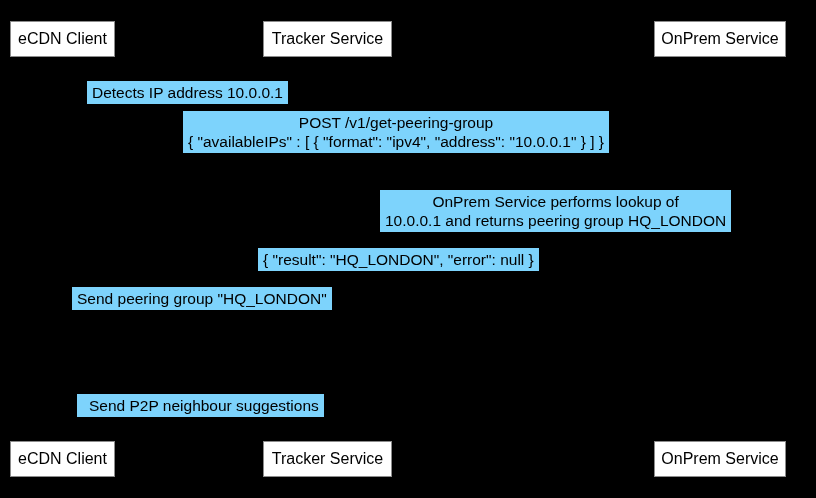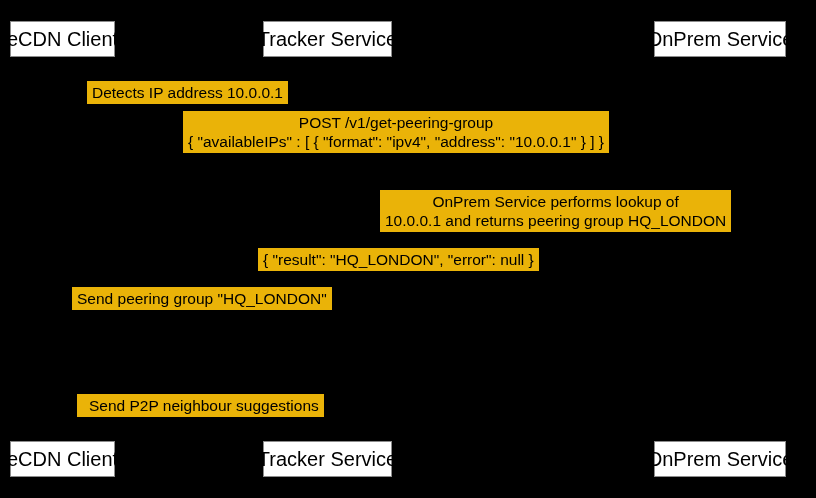--- a/index.html
+++ b/index.html
@@ -14,27 +14,27 @@
   }
   .actor {
     position: absolute;
     height: 36px;
     background: #ffffff;
     border: 1px solid #8c8c8c;
     color: #000000;
     display: flex;
     align-items: center;
     justify-content: center;
-    font-size: 20px;
+    font-size: 16px;
     white-space: nowrap;
   }
   .msg {
     position: absolute;
     display: inline-block;
-    background: #eab308;
+    background: #7dd3fc;
     color: #000000;
     font-size: 15.5px;
     line-height: 19px;
     padding: 2px 5px;
     text-align: center;
     white-space: nowrap;
   }
 </style>
 </head>
 <body>

